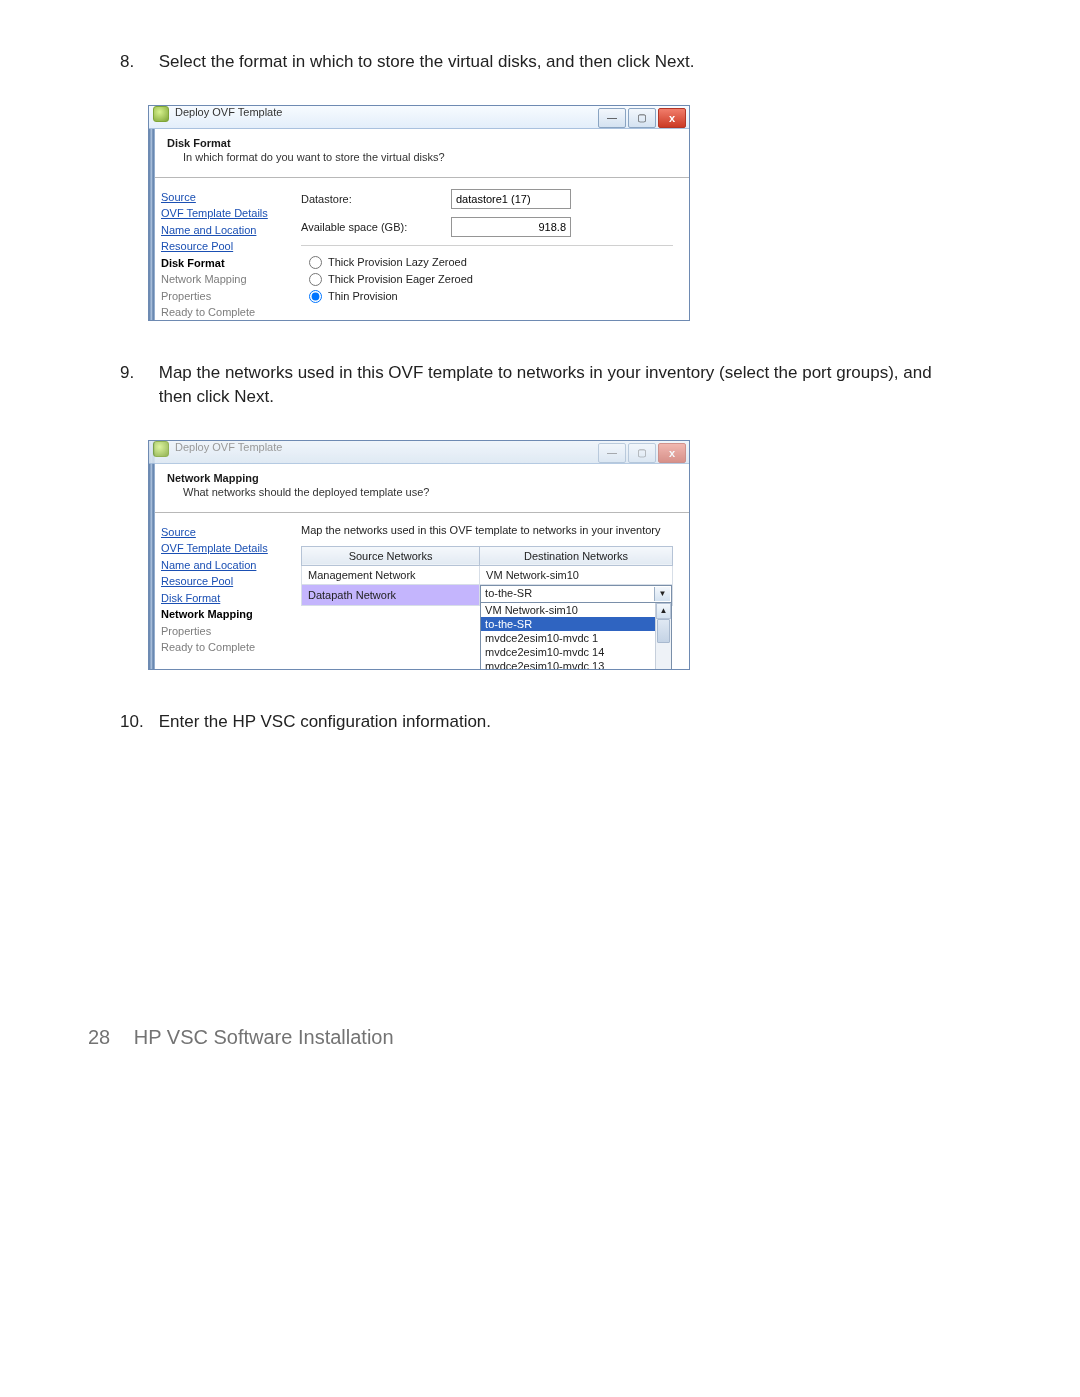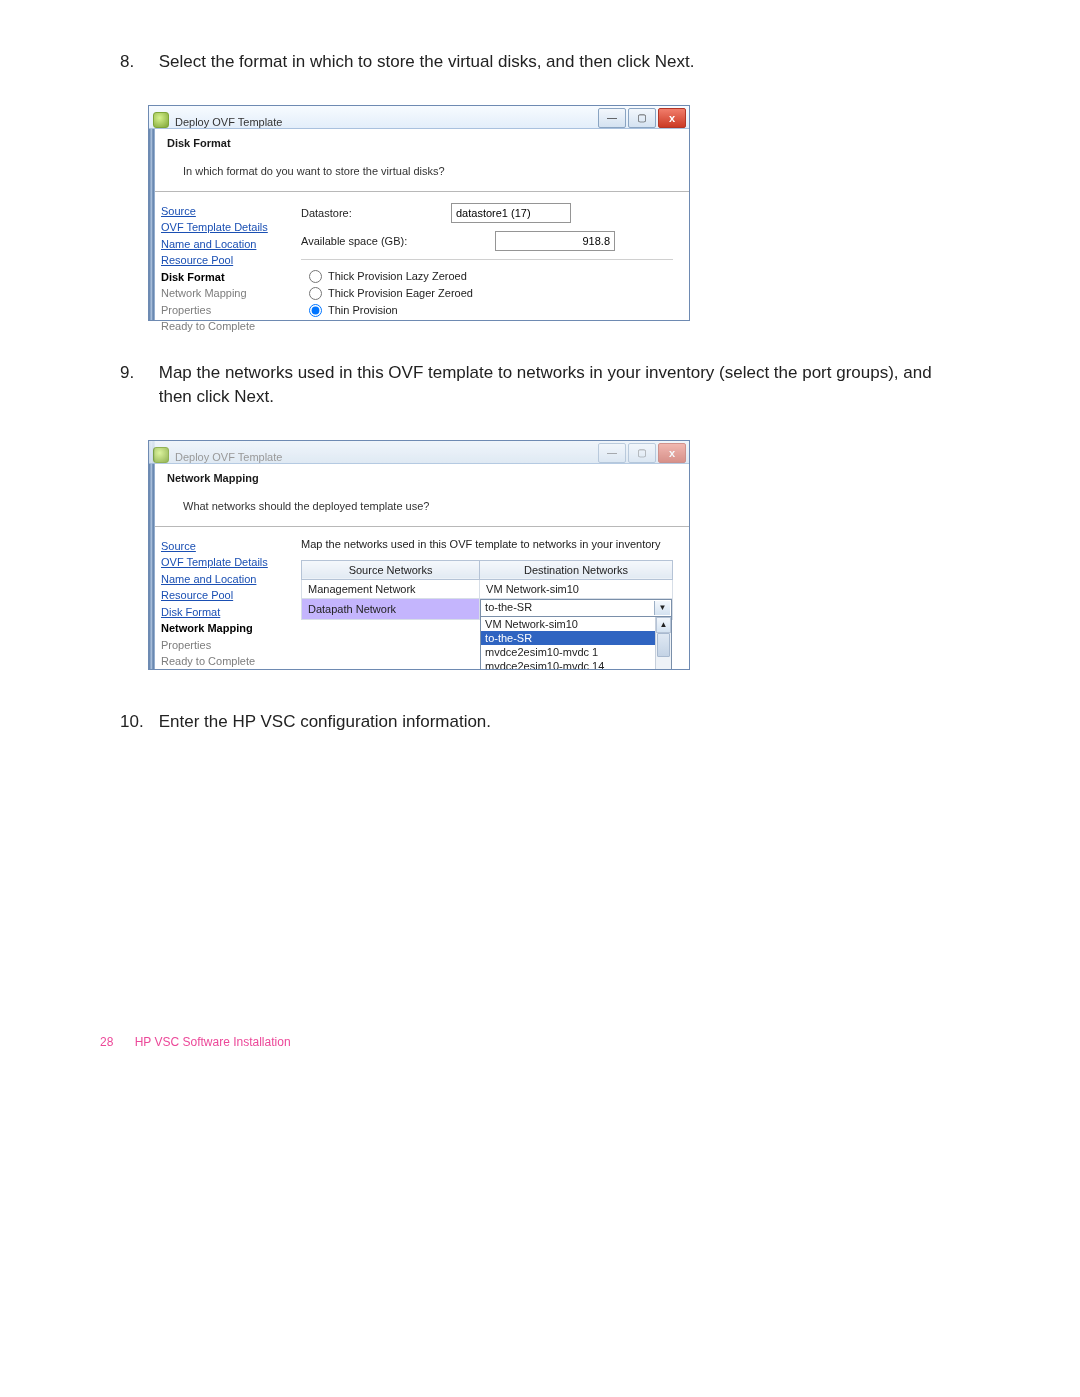--- a/index.html
+++ b/index.html
@@ -5,29 +5,29 @@
   html,body{margin:0;padding:0;background:#fff;font-family:Arial,Helvetica,sans-serif;color:#000;width:1080px}
   .page{width:1080px;height:1099px;position:relative;box-sizing:border-box;padding:50px 100px 40px 100px}
   .step{font-size:17px;line-height:1.45;margin:0 0 30px 0;color:#222}
   .step .num{display:inline-block;width:34px;vertical-align:top}
   .step .txt{display:inline-block;width:calc(100% - 50px);vertical-align:top}
   .step .txt.indent{padding-left:0}
   .step-wrap{padding-left:20px}
 
   
   .win{border:1px solid #6e8ab2;background:#fff;margin:0 auto 40px auto;position:relative;font-family:Tahoma,Arial,sans-serif}
-  .titlebar{height:22px;background:linear-gradient(#f7fbff,#e3eefa);border-bottom:1px solid #a9c1de;display:flex;align-items:flex-end;padding:0 4px;position:relative}
+  .titlebar{height:22px;background:linear-gradient(#f7fbff,#e3eefa);border-bottom:1px solid #a9c1de;display:flex;align-items:flex-start;padding:0 4px;position:relative}
   .titlebar .vsp-icon{width:14px;height:14px;border:1px solid #7fa537;border-radius:3px;background:radial-gradient(circle at 40% 35%,#d7f28e,#7fa537);margin-right:6px}
   .titlebar .ttl{font-size:11px;color:#333}
   .winbtns{position:absolute;right:3px;top:2px;display:flex;gap:0}
   .winbtn{width:26px;height:18px;border:1px solid #8aa4c2;background:linear-gradient(#f3f7fc,#d4e2f1);border-radius:2px;margin-left:2px;display:flex;align-items:center;justify-content:center;font-size:10px;color:#3a3a3a}
   .winbtn.close{background:linear-gradient(#f17d6b,#cb3a25);border-color:#b33626;color:#fff;font-weight:bold;font-size:11px}
   .hdr{padding:8px 18px 14px 18px;border-bottom:1px solid #b8b8b8}
   .hdr .h1{font-size:11px;font-weight:bold;color:#1a1a1a}
-  .hdr .h2{font-size:11px;color:#333;padding-left:16px;margin-top:16px}
+  .hdr .h2{font-size:11px;color:#333;padding-left:16px;margin-top:2px}
   .body{display:flex;border-top:1px solid #fff}
   .sidebar{width:118px;padding:10px 6px 10px 12px;font-size:11px;line-height:1.5}
   .sidebar a{color:#1a4fb3;text-decoration:underline;display:block;white-space:nowrap}
   .sidebar .cur{font-weight:bold;color:#000;text-decoration:none}
   .sidebar .dis{color:#7d7d7d;text-decoration:none}
   .mainpane{flex:1;padding:10px 16px;font-size:11px;color:#222}
   .mainpane .sep{border:none;border-top:1px solid #d0d0d0;margin:8px 0 10px 0}
   .row{display:flex;align-items:center;margin-bottom:8px}
   .row .lbl{width:150px}
   .inp{border:1px solid #959595;height:16px;font-size:11px;padding:1px 4px;background:#fff;text-align:right}
@@ -42,21 +42,21 @@
   .dd{position:relative}
   .dd .ddbox{border:1px solid #7a8fa9;height:16px;padding:1px 18px 1px 4px;background:#fff;position:relative;font-size:11px}
   .dd .ddbtn{position:absolute;right:1px;top:1px;width:15px;height:14px;border-left:1px solid #9db0c6;background:linear-gradient(#f3f7fc,#d4e2f1);display:flex;align-items:center;justify-content:center;font-size:8px}
   .dd .list{position:absolute;left:0;right:0;top:17px;border:1px solid #7a8fa9;background:#fff;z-index:5}
   .dd .list .opt{padding:1px 4px;font-size:11px;white-space:nowrap;overflow:hidden}
   .dd .list .opt.hl{background:#2f64c1;color:#fff}
   .dd .list .scroll{position:absolute;right:0;top:0;bottom:0;width:15px;border-left:1px solid #c6cfdb;background:#eef2f7}
   .dd .list .scroll .sbtn{height:14px;background:linear-gradient(#f3f7fc,#d4e2f1);border:1px solid #b5c3d6;display:flex;align-items:center;justify-content:center;font-size:8px}
   .dd .list .scroll .thumb{position:absolute;left:1px;right:1px;top:16px;height:22px;background:linear-gradient(#dfe8f3,#c4d3e5);border:1px solid #a8b9cf;border-radius:1px}
 
-  .footer{position:absolute;left:100px;bottom:50px;font-size:12px;color:#ec4899}
+  .footer{position:absolute;left:88px;bottom:50px;font-size:20px;color:#737373}
   .footer .pnum{margin-right:18px}
 
   .leftgroove{position:absolute;left:0;top:0;bottom:0;width:6px;background:linear-gradient(90deg,#5c7da8,#aac0dc 40%,#5c7da8 70%,#aac0dc)}
   .topcrumb{position:absolute;left:50%;top:-2px;transform:translateX(-50%);font-size:7px;letter-spacing:3px;color:#6d7d93}
 
 </style>
 </head>
 <body>
 
 <div class="page">
@@ -95,21 +95,21 @@
         <a class="dis">Properties</a>
         <a class="dis">Ready to Complete</a>
       </div>
       <div class="mainpane">
         <div class="row">
           <span class="lbl">Datastore:</span>
           <input class="inp" style="width: 110px; text-align: left;" readonly="" value="datastore1 (17)">
         </div>
         <div class="row">
           <span class="lbl">Available space (GB):</span>
-          <input class="inp" style="width: 110px; margin-left: 44px;" readonly="" value="918.8">
+          <input class="inp" style="width: 110px;" readonly="" value="918.8">
         </div>
         <hr class="sep">
         <div class="radio-row">
           <input type="radio" name="fmt1" style="">
           <span>Thick Provision Lazy Zeroed</span>
         </div>
         <div class="radio-row">
           <input type="radio" name="fmt1" style="">
           <span>Thick Provision Eager Zeroed</span>
         </div>

